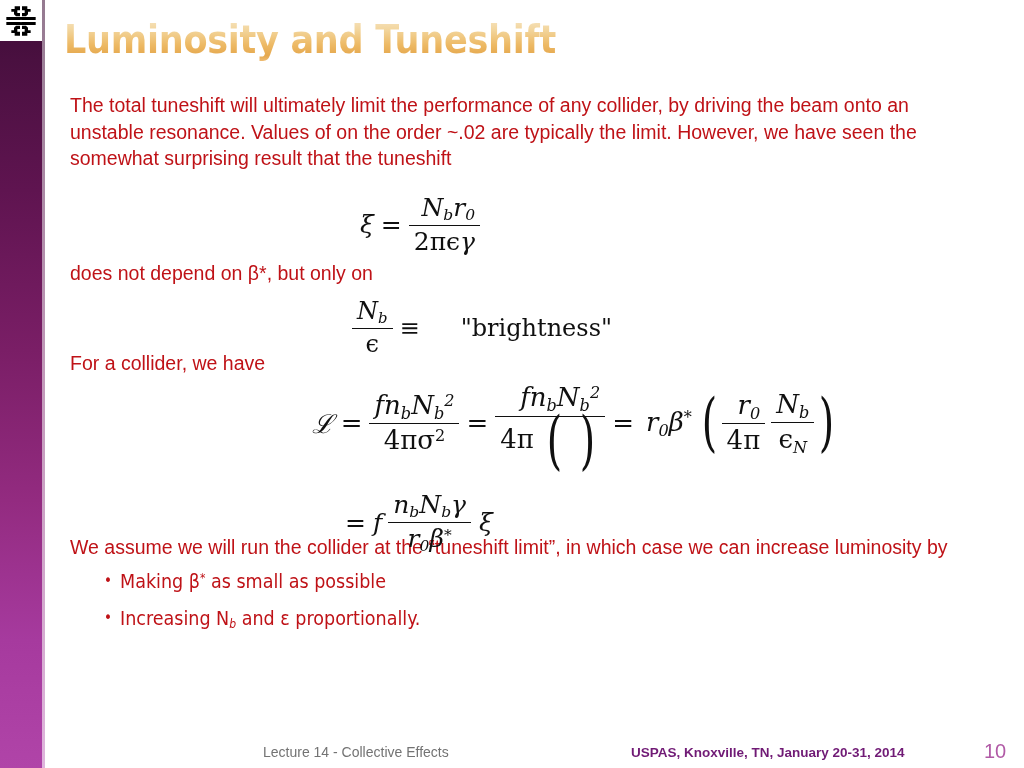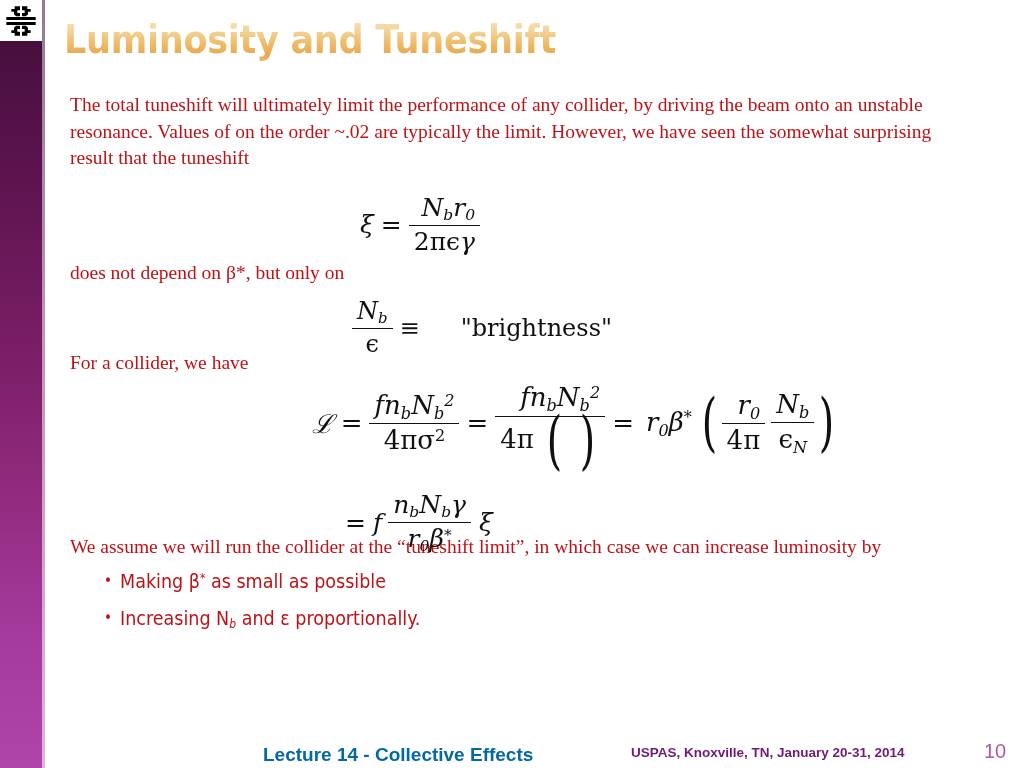--- a/index.html
+++ b/index.html
@@ -85,21 +85,21 @@
   #content {
     position: absolute;
     left: 70px;
     top: 92px;
     width: 905px;
   }
   .para {
     color: #bf1217;
     font-size: 19.5px;
     line-height: 26.5px;
-    font-family: Liberation Serif, serif;
+    font-family: Liberation Sans, sans-serif;
     font-stretch: condensed;
     margin: 0;
   }
   .bullets {
     margin: 0 0 0 34px;
     padding: 0;
     list-style: none;
   }
   .bullets li {
     color: #bf1217;
@@ -168,24 +168,23 @@
     font-size: 24px;
     color: #101010;
     padding-left: 34px;
   }
 
   
   #footer-left {
     position: absolute;
     left: 263px;
     top: 744px;
-    font-size: 19px;
-    color: #0369a1;
+    font-size: 14px;
+    color: #737373;
     font-family: "Liberation Sans", sans-serif;
-    font-weight: bold;
   }
   #footer-center {
     position: absolute;
     left: 631px;
     top: 745px;
     font-size: 13.5px;
     font-weight: bold;
     color: #701a75;
     font-family: "Liberation Sans", sans-serif;
   }

